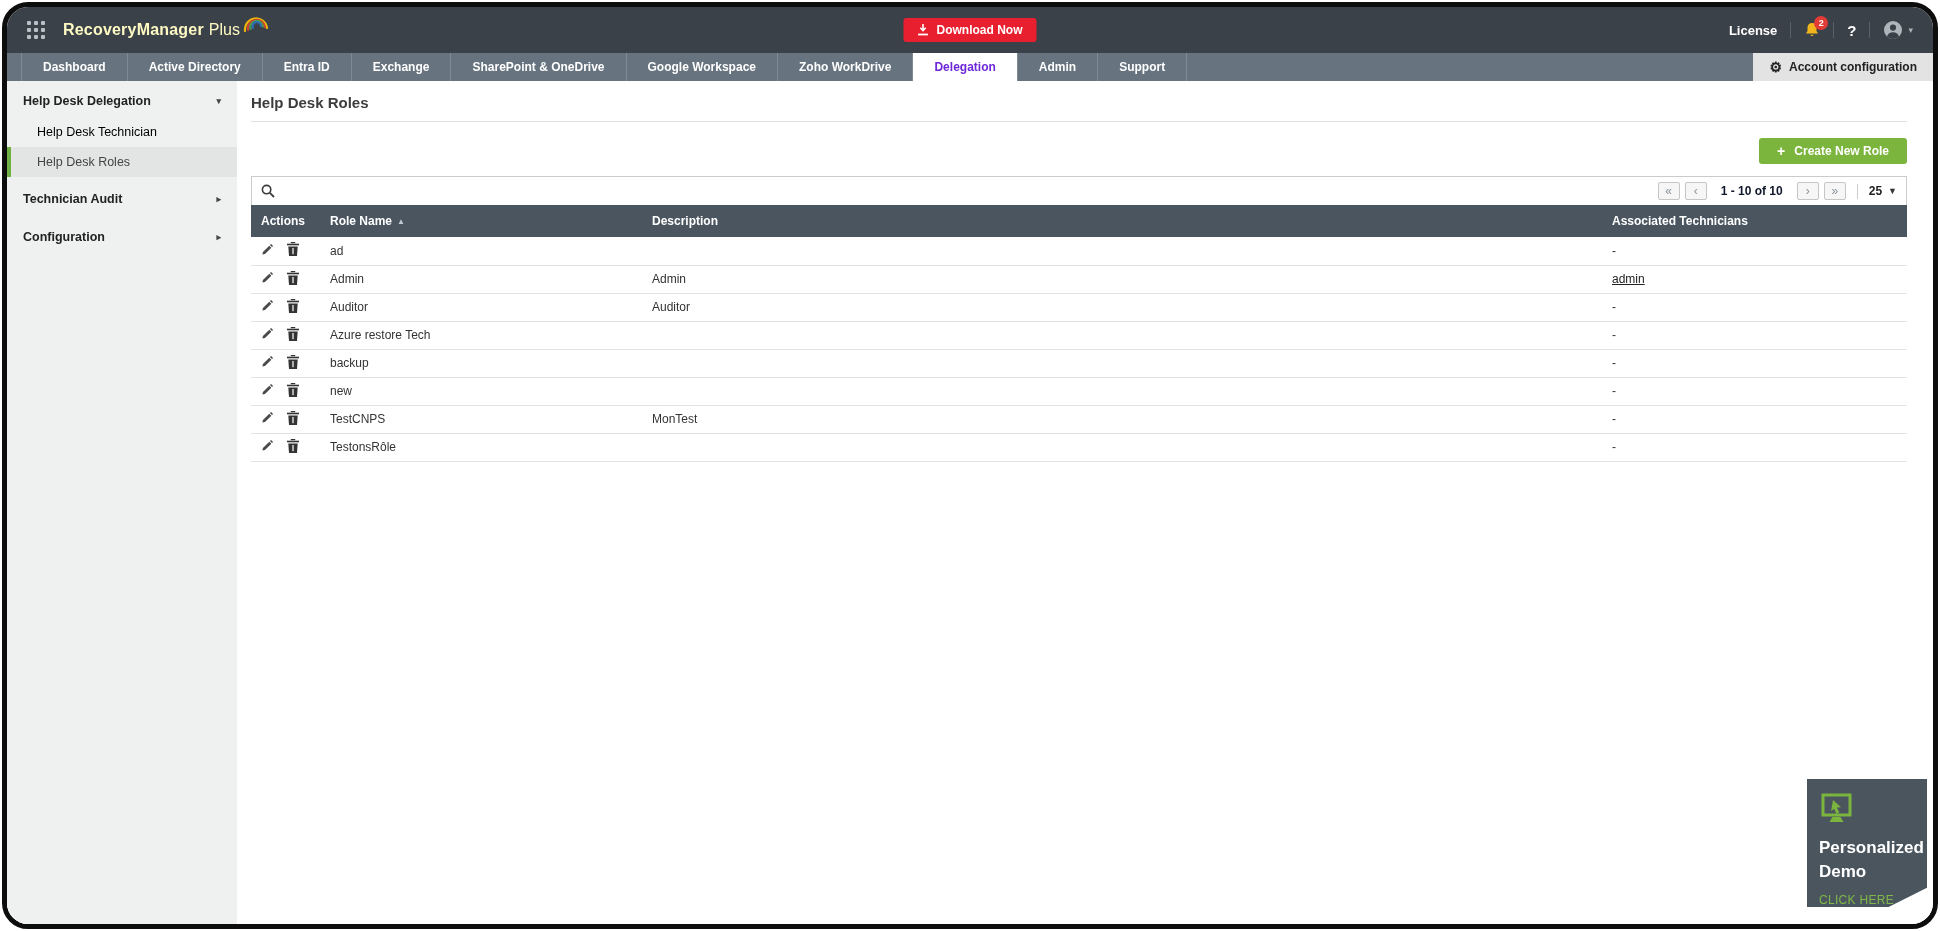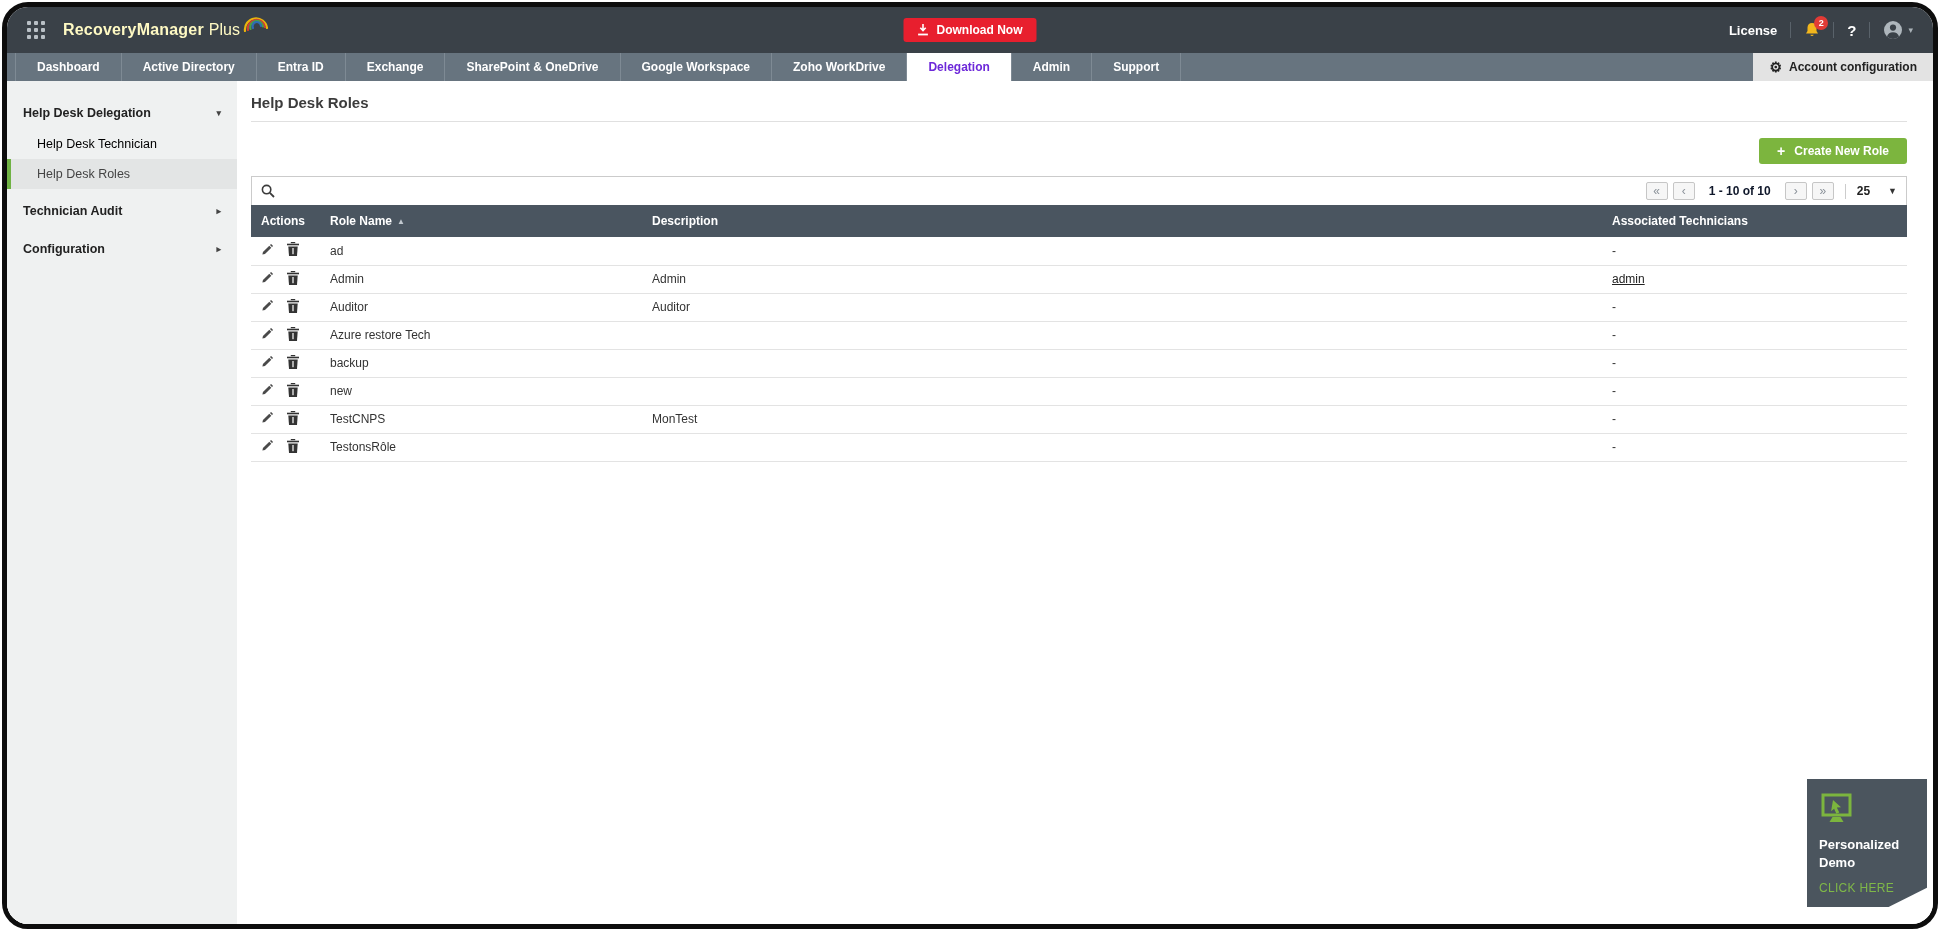--- a/index.html
+++ b/index.html
@@ -24,32 +24,32 @@
   .tsep{width:1px;height:16px;background:#59626a;}
   .license{font-weight:bold;cursor:pointer;}
   .bell-wrap{position:relative;cursor:pointer;display:flex;}
   .badge{position:absolute;top:-6px;right:-8px;background:#e23b36;color:#fff;border-radius:50%;
       width:14px;height:14px;font-size:9px;font-weight:bold;display:flex;align-items:center;justify-content:center;}
   .help{font-weight:bold;font-size:15px;cursor:pointer;}
   .avatar-wrap{display:flex;align-items:center;gap:5px;cursor:pointer;}
   .caret-sm{color:#aab2b8;font-size:9px;}
 
   
-  .tabbar{height:28px;background:#67747f;display:flex;align-items:stretch;padding-left:8px;flex:0 0 auto;}
+  .tabbar{height:28px;background:#67747f;display:flex;align-items:stretch;padding-left:14px;flex:0 0 auto;}
   .tab{display:flex;align-items:center;padding:0 21px;color:#fff;font-size:12px;font-weight:600;
       border-right:1px solid #7e8a94;cursor:pointer;white-space:nowrap;}
   .tab:first-child{border-left:1px solid #7e8a94;}
   .tab.active{background:#fff;color:#6d28d9;}
   .account-config{margin-left:auto;background:#e3e3e3;color:#222;display:flex;align-items:center;gap:7px;
       padding:0 16px;font-size:12px;font-weight:600;cursor:pointer;border:none;font-family:inherit;}
   .gear{font-size:14px;line-height:1;}
 
   
   .body-row{flex:1;display:flex;min-height:0;background:#fff;}
-  .sidebar{width:230px;background:#eff1f1;padding-top:16px;flex:0 0 auto;font-size:12.5px;}
+  .sidebar{width:230px;background:#eff1f1;padding-top:4px;flex:0 0 auto;font-size:12.5px;}
   .side-group{display:flex;align-items:center;justify-content:space-between;padding:9px 16px;
       font-weight:bold;color:#222;cursor:pointer;}
   .side-caret{font-size:9px;color:#444;}
   .side-sub{padding:8px 16px 8px 26px;color:#000000;cursor:pointer;border-left:4px solid transparent;}
   .side-sub.selected{background:#e3e5e5;border-left-color:#6fb243;color:#444;}
   .side-gap{height:6px;}
 
   .main{flex:1;position:relative;padding:10px 26px 0 14px;min-width:0;}
   .page-title{font-size:15px;font-weight:bold;color:#3c3c3c;margin:3px 0 10px;}
   .title-rule{border:none;border-top:1px solid #e0e0e0;margin:0;}
@@ -58,35 +58,35 @@
       padding:6px 18px;display:flex;align-items:center;gap:9px;cursor:pointer;font-family:inherit;}
   .plus{font-size:14px;font-weight:bold;line-height:1;}
 
   .search-row{height:29px;border:1px solid #cbcbcb;border-bottom:none;display:flex;align-items:center;
       padding:0 9px;background:#fff;}
   .pagination{margin-left:auto;display:flex;align-items:center;gap:5px;font-size:12px;color:#222;}
   .pg-btn{min-width:22px;height:18px;border:1px solid #c6c6c6;background:#f6f6f6;color:#8a9199;font-size:12px;
       line-height:15px;text-align:center;border-radius:2px;cursor:pointer;padding:0;font-family:inherit;}
   .pg-range{font-weight:bold;padding:0 9px;color:#0f172a;}
   .pg-sep{width:1px;height:15px;background:#ccc;margin:0 6px;}
-  .pg-size{font-weight:bold;display:flex;gap:18px;align-items:center;cursor:pointer;color:#222;}
+  .pg-size{font-weight:bold;display:flex;gap:6px;align-items:center;cursor:pointer;color:#222;}
   .pg-size .caret-dn{font-size:9px;color:#333;}
 
   table{width:100%;border-collapse:collapse;font-size:12px;table-layout:fixed;}
   thead th{background:#4a5560;color:#fff;text-align:left;font-weight:bold;height:32px;padding:0;}
   th.cfirst,td.cfirst{padding-left:10px;}
   tbody td{height:28px;border-bottom:1px solid #e3e3e3;color:#333;padding:0;white-space:nowrap;overflow:hidden;}
   .icon-btn{background:none;border:none;cursor:pointer;padding:0;margin-right:13px;vertical-align:middle;}
   .sort-arrow{font-size:8px;color:#c2c9cf;margin-left:5px;vertical-align:1px;}
   .tech-link{color:#222;text-decoration:underline;cursor:pointer;}
 
   
   .demo-widget{position:absolute;right:6px;bottom:17px;width:120px;height:128px;background:#4b555e;color:#fff;
       padding:14px 12px 0;clip-path:polygon(0 0,100% 0,100% 85%,68% 100%,0 100%);cursor:pointer;}
-  .demo-title{font-weight:bold;font-size:13px;line-height:1.4;margin-top:8px;}
+  .demo-title{font-weight:bold;font-size:17px;line-height:1.4;margin-top:8px;}
   .demo-cta{color:#7fb848;font-size:12px;margin-top:9px;letter-spacing:.3px;}
 </style>
 </head>
 <body>
 
 <div class="frame">
 
   <header class="topbar">
     <div class="apps-grid">
       <i></i>

